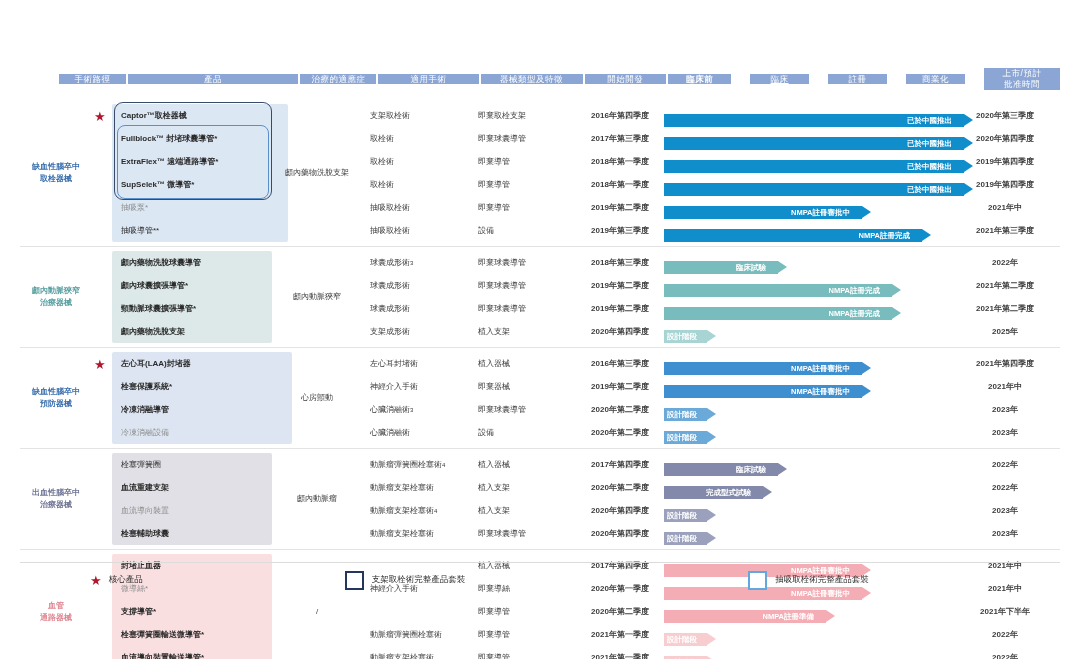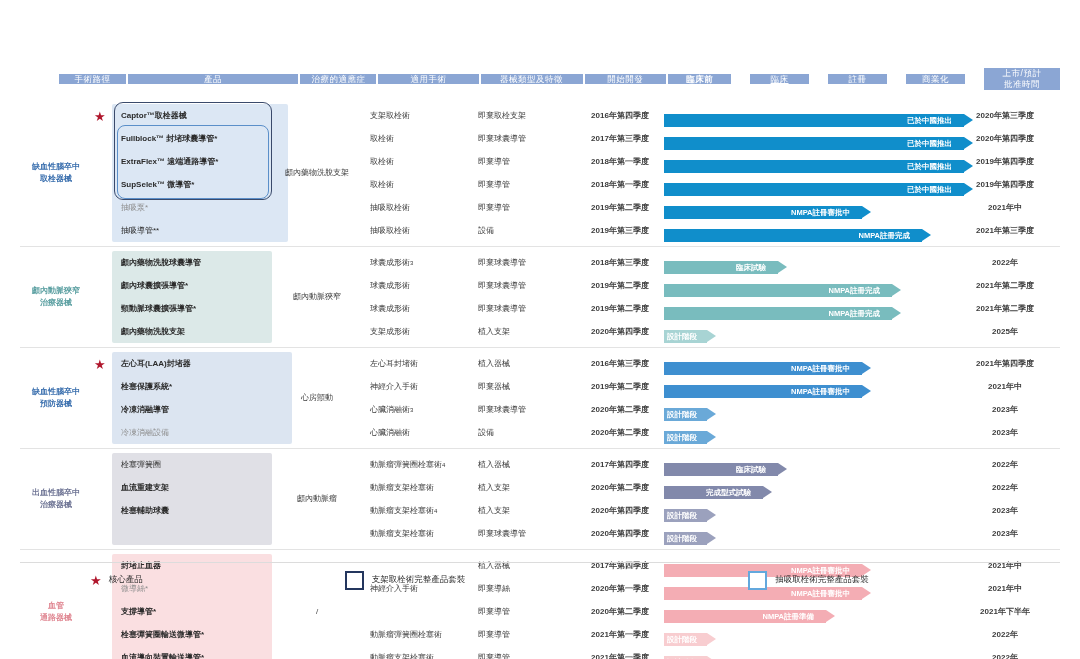--- a/index.html
+++ b/index.html
@@ -361,20 +361,21 @@
         <div class="col route c-route" style="color: rgb(111, 117, 149);">
           <div>
             <div>出血性腦卒中</div>
             <div>治療器械</div>
           </div>
         </div>
         <div class="col c-prod starwrap">
           <div class="prodbox" style="background: rgb(224, 224, 230); height: 92px; width: 160px;">
             <div class="prow">栓塞彈簧圈</div>
             <div class="prow bold">血流重建支架</div>
+            <div class="prow dim">血流導向裝置</div>
             <div class="prow bold">栓塞輔助球囊</div>
           </div>
         </div>
         <div class="col indic c-indic">
           <span>顱內動脈瘤</span>
         </div>
         <div class="col c-proc" style="padding-top: 4px;">
           <div class="lrow pad">動脈瘤彈簧圈栓塞術<span class="sup">4</span></div>
           <div class="lrow pad">動脈瘤支架栓塞術</div>
           <div class="lrow pad">動脈瘤支架栓塞術<span class="sup">4</span></div>

